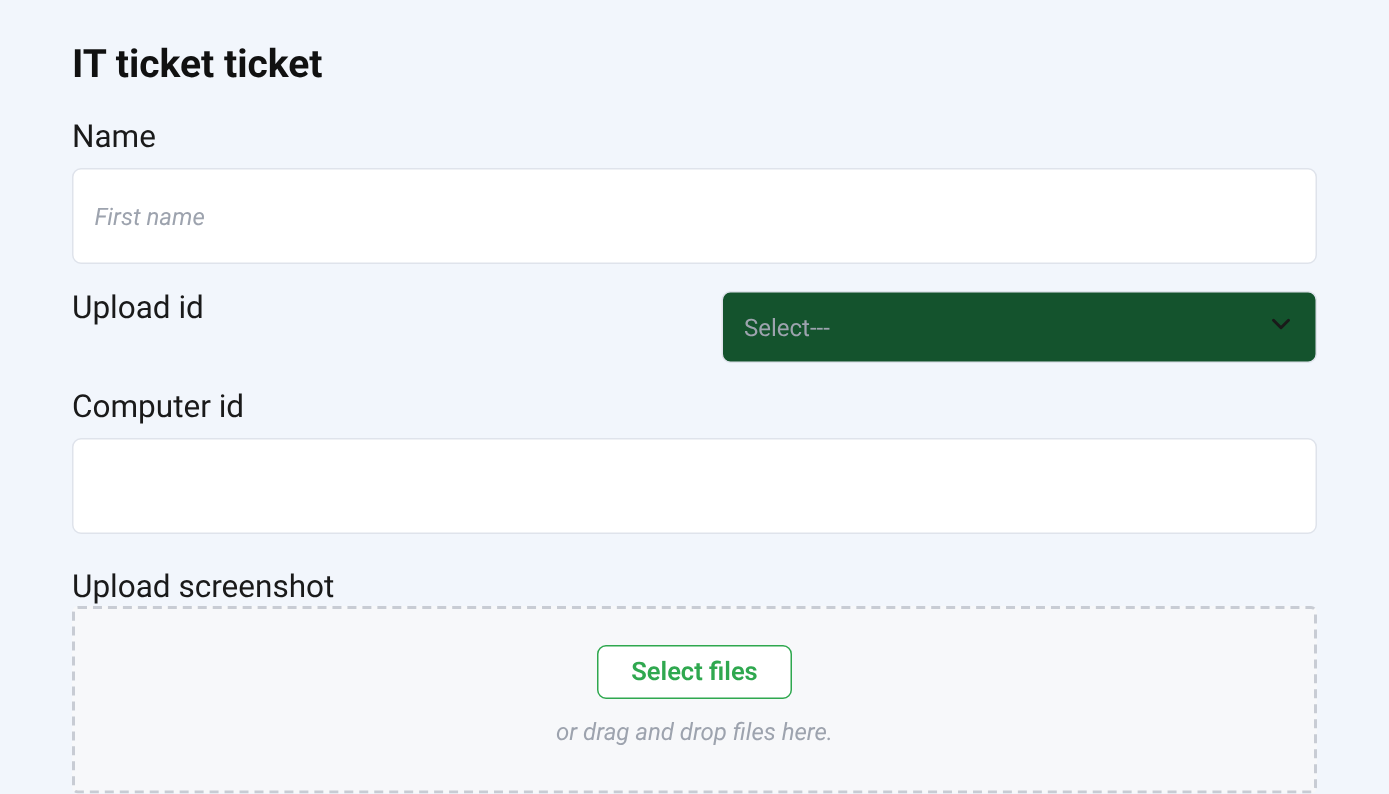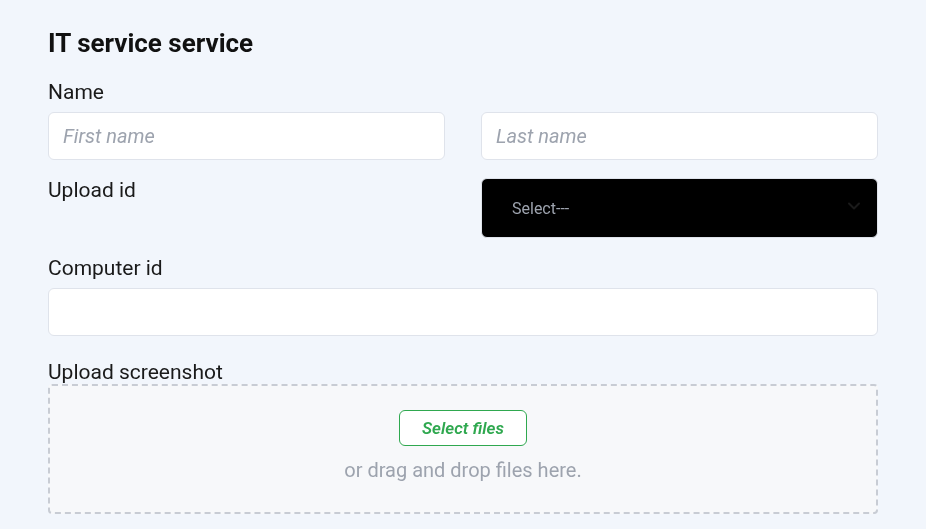--- a/index.html
+++ b/index.html
@@ -35,47 +35,47 @@
       width: calc(50% - 18px);
     }
     .field-label {
       font-size: 21px;
       color: #1a1a1a;
       margin-bottom: 8px;
       font-weight: 400;
     }
     .text-input {
       width: 100%;
-      height: 48px;
+      height: 64px;
       border: 1px solid #dfe3eb;
       border-radius: 6px;
       padding: 0 14px;
-      font-size: 20px;
+      font-size: 16px;
       font-family: inherit;
       background: #fff;
       color: #333;
     }
     .text-input::placeholder {
       color: #9da3ae;
       font-style: italic;
     }
     .text-input.no-italic::placeholder {
       font-style: normal;
     }
     .select-wrapper {
       position: relative;
     }
     .select-input {
       width: 100%;
-      height: 60px;
+      height: 48px;
       border: 1px solid #dfe3eb;
       border-radius: 6px;
-      padding: 0 30px;
+      padding: 0 14px;
       font-size: 16px;
-      background: #000000;
+      background: #14532d;
       color: #9da3ae;
       appearance: none;
       -webkit-appearance: none;
       font-family: inherit;
       cursor: pointer;
     }
     .chevron {
       position: absolute;
       right: 16px;
       top: 50%;
@@ -99,45 +99,44 @@
       background: #fff;
       border: 1.5px solid #2fa84f;
       color: #2fa84f;
       font-size: 17px;
       font-weight: 600;
       padding: 7px 22px;
       border-radius: 6px;
       cursor: pointer;
       font-family: inherit;
       margin-bottom: 12px;
-      font-style: italic;
     }
     .dropzone-hint {
       color: #9da3ae;
-      font-size: 20px;
+      font-size: 16px;
+      font-style: italic;
     }
     .name-inputs {
       display: flex;
       gap: 36px;
     }
     .name-inputs .text-input {
       flex: 1;
     }
   </style>
 </head>
 <body>
 
-<h1 class="form-title">IT service service</h1>
+<h1 class="form-title">IT ticket ticket</h1>
 
 <div class="form-row">
   <div class="form-col">
     <label class="field-label">Name</label>
     <div class="name-inputs">
       <input type="text" class="text-input" placeholder="First name" style="">
-      <input type="text" class="text-input" placeholder="Last name" style="">
     </div>
   </div>
 </div>
 
 <div class="form-row">
   <div class="form-col">
     <label class="field-label">Upload id</label>
   </div>
   <div class="form-col">
     <div class="select-wrapper">

